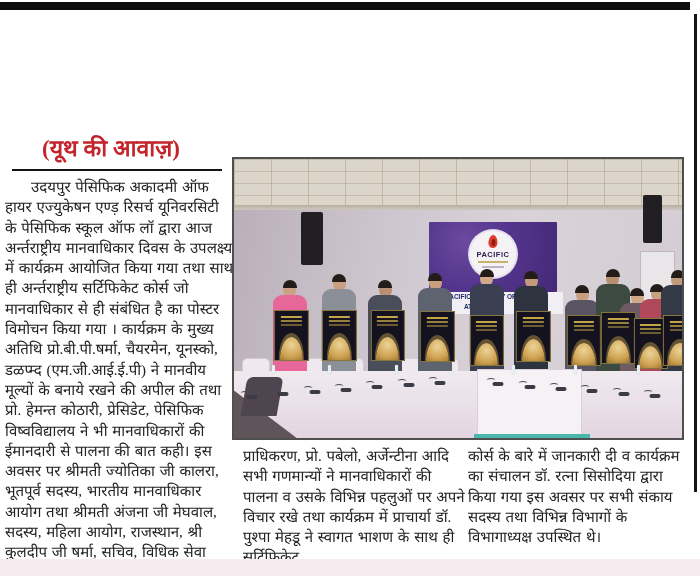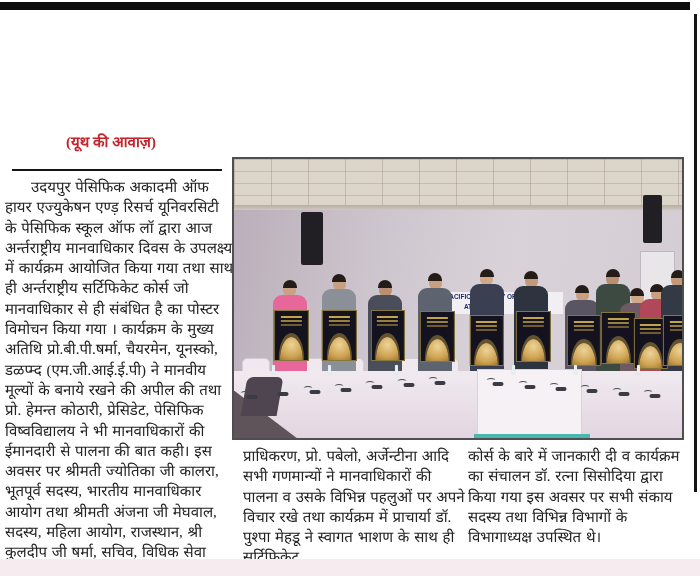--- a/index.html
+++ b/index.html
@@ -11,21 +11,21 @@
   }
   
   .topbar{position:absolute;left:0;top:2px;width:690px;height:8px;background:#0d0d0d;}
   .right-rule{position:absolute;left:694px;top:14px;width:3px;height:478px;background:#151515;}
   .headline{position:absolute;left:0;top:13px;width:694px;text-align:center;
     font-weight:bold;color:#0e0e0e;}
   .headline .l1{font-size:41px;line-height:52px;letter-spacing:0px;}
   .headline .l2{font-size:41px;line-height:48px;}
   
   .subhead{position:absolute;left:6px;top:131px;width:210px;text-align:center;
-    font-weight:bold;font-size:15px;}
+    font-weight:bold;font-size:23px;}
   .subhead-rule{position:absolute;left:12px;top:169px;width:210px;height:0;
     border-top:2px solid #141414;}
   
   .bodycol{position:absolute;font-size:15px;line-height:20.3px;color:#222;
     text-align:left;word-spacing:1px;}
   .col-left{left:5px;top:177px;width:229px;text-indent:26px;}
   .col-mid{left:243px;top:446px;width:223px;}
   .col-right{left:468px;top:446px;width:227px;}
   .bottom-band{position:absolute;left:0;top:559px;width:700px;height:17px;
     background:#f6ecef;}
@@ -120,20 +120,28 @@
   <div class="bodycol col-left">उदयपुर पेसिफिक अकादमी ऑफ हायर एज्युकेषन एण्ड़ रिसर्च यूनिवरसिटी के पेसिफिक स्कूल ऑफ लॉ द्वारा आज अर्न्तराष्ट्रीय मानवाधिकार दिवस के उपलक्ष्य में कार्यक्रम आयोजित किया गया तथा साथ ही अर्न्तराष्ट्रीय सर्टिफिकेट कोर्स जो मानवाधिकार से ही संबंधित है का पोस्टर विमोचन किया गया । कार्यक्रम के मुख्य अतिथि प्रो.बी.पी.षर्मा, चैयरमेन, यूनस्को, डळप्म्द (एम.जी.आई.ई.पी) ने मानवीय मूल्यों के बनाये रखने की अपील की तथा प्रो. हेमन्त कोठारी, प्रेसिडेट, पेसिफिक विष्वविद्यालय ने भी मानवाधिकारों की ईमानदारी से पालना की बात कही। इस अवसर पर श्रीमती ज्योतिका जी कालरा, भूतपूर्व सदस्य, भारतीय मानवाधिकार आयोग तथा श्रीमती अंजना जी मेघवाल, सदस्य, महिला आयोग, राजस्थान, श्री कुलदीप जी षर्मा, सचिव, विधिक सेवा</div>
 
   <div class="photo">
     <div class="scene">
       <div class="ceiling"></div>
       <div class="ceiling-edge"></div>
       <div class="speaker left"></div>
       <div class="speaker right"></div>
       <div class="whiteboard"></div>
 
+      <div class="banner">
+        <div class="logo">
+          <div class="flame"></div>
+          <div class="logo-text">PACIFIC</div>
+          <div class="logo-sub"></div>
+          <div class="logo-sub2"></div>
+        </div>
+      </div>
       <div class="banner-caption">
         <div class="cap1">ACIFIC ACADEMY OF HIGHE</div>
         <div class="cap2">ATION                 UN</div>
       </div>
 
       <div class="table-band"></div>
       <div class="floor-wedge"></div>
       <div class="corner-chair"></div>
       <div class="podium"></div>
       <div class="teal-strip"></div>

